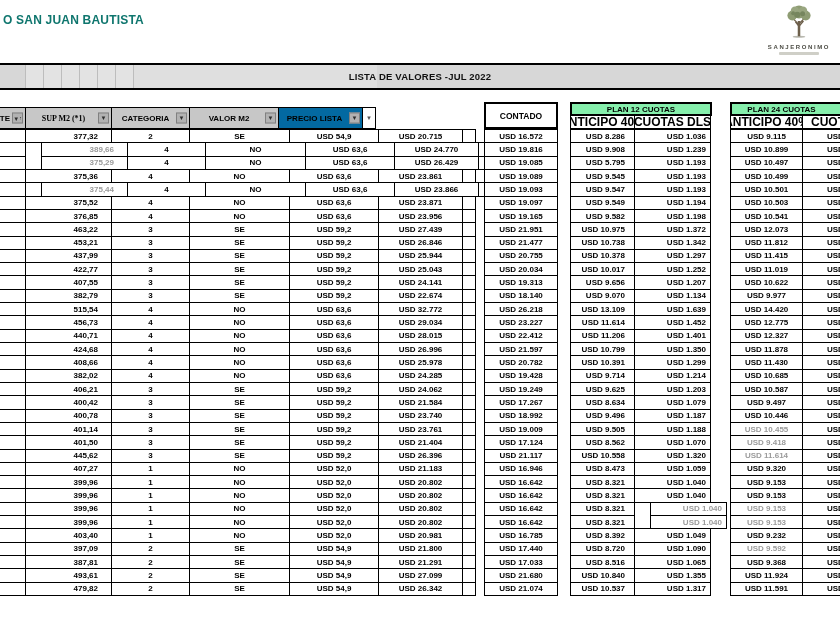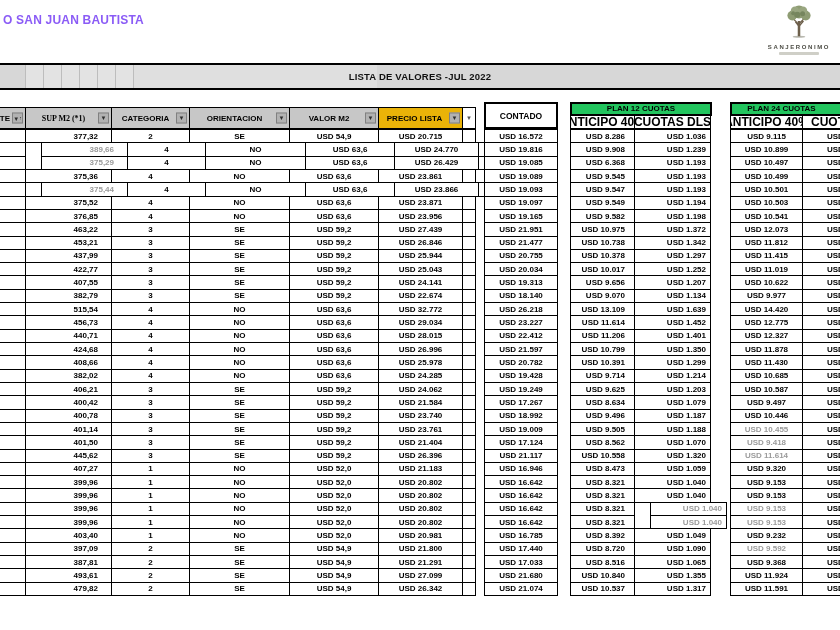--- a/index.html
+++ b/index.html
@@ -3,21 +3,21 @@
 <meta charset="utf-8">
 <style>
   html,body{margin:0;padding:0;}
   body{
     width:840px;height:630px;position:relative;overflow:hidden;
     background:#ffffff;font-family:"Liberation Sans",sans-serif;
   }
   
   #page-title{
     position:absolute;left:3px;top:13px;font-size:12px;font-weight:bold;
-    color:#8b5cf6;letter-spacing:.2px;white-space:nowrap;
+    color:#0f766e;letter-spacing:.2px;white-space:nowrap;
   }
   #logo{position:absolute;left:758px;top:3px;width:82px;text-align:center;}
   #logo .brand{font-size:6px;font-weight:bold;letter-spacing:1.6px;color:#4d4d45;margin-top:1px;}
   #logo .sub-rule{width:40px;height:3px;margin:2px auto 0;background:#cfcfc7;border-radius:1px;}
   
   #banner{
     position:absolute;left:0;top:63px;width:840px;height:23px;
     background:#d7d7d7;border-top:2px solid #000;border-bottom:2px solid #000;
     display:flex;align-items:center;justify-content:center;
   }
@@ -40,31 +40,31 @@
     font-size:6px;line-height:9px;text-align:center;color:#2e2e2e;font-weight:normal;
   }
   .hbtn .up{font-size:5px;vertical-align:1px;}
   #hdrA{left:-60px;top:107px;height:22px;}
   #hdrA .hcell{height:22px;}
   .h-lote{width:86px;justify-content:flex-end;padding-right:15px;}
   .h-sup{width:87px;padding-right:10px;font-family:Liberation Serif, serif;}
   .h-cat{width:79px;padding-right:10px;}
   .h-ori{width:101px;padding-right:10px;}
   .h-valor{width:90px;padding-right:10px;}
-  .h-precio{width:85px;background:#eab308;padding-right:12px;}
+  .h-precio{width:85px;background:#0369a1;padding-right:12px;}
   .h-extra{width:14px;background:#fff;}
   .h-extra .mini-arrow{font-size:6px;color:#555;}
   #hdrB{
     position:absolute;left:484px;top:102px;width:74px;height:27px;background:#fff;
     border:2px solid #000;box-sizing:border-box;display:flex;align-items:center;justify-content:center;
     font-size:8.5px;font-weight:bold;text-align:center;
   }
   .group-hdr{
-    position:absolute;background:#22c55e;border:2px solid #000;box-sizing:border-box;
-    display:flex;justify-content:center;font-size:8px;font-weight:bold;white-space:nowrap;overflow:hidden;
+    position:absolute;background:#86efac;border:2px solid #000;box-sizing:border-box;
+    display:flex;align-items:center;justify-content:center;font-size:8px;font-weight:bold;white-space:nowrap;overflow:hidden;
   }
   #hdrC-group{left:570px;top:102px;width:142px;height:14px;}
   #hdrD-group{left:730px;top:102px;width:155px;height:14px;padding-right:52px;}
   .sub-hrow{position:absolute;top:115px;display:flex;height:14px;}
   #hdrC-sub{left:570px;}
   #hdrD-sub{left:730px;}
   .sub-hcell{
     background:#fff;border:1px solid #000;margin-left:-1px;box-sizing:border-box;height:14px;
     display:flex;align-items:center;justify-content:center;font-size:12px;font-weight:bold;white-space:nowrap;overflow:hidden;
   }
@@ -143,24 +143,20 @@
     <span class="hbtn">▼<span class="up">↑</span></span>
   </div>
   <div class="hcell h-sup">
     <span>SUP M2 (*1)</span>
     <span class="hbtn">▼</span>
   </div>
   <div class="hcell h-cat">
     <span>CATEGORIA</span>
     <span class="hbtn">▼</span>
   </div>
-  <div class="hcell h-ori">
-    <span>ORIENTACION</span>
-    <span class="hbtn">▼</span>
-  </div>
   <div class="hcell h-valor">
     <span>VALOR M2</span>
     <span class="hbtn">▼</span>
   </div>
   <div class="hcell h-precio">
     <span>PRECIO LISTA</span>
     <span class="hbtn">▼</span>
   </div>
   <div class="hcell h-extra">
     <span class="mini-arrow">▼</span>
@@ -614,21 +610,21 @@
 <div id="blockC" class="block">
     <div class="row">
       <div class="cell c-p12a">USD 8.286</div>
       <div class="cell c-p12c">USD 1.036</div>
     </div>
     <div class="row">
       <div class="cell c-p12a">USD 9.908</div>
       <div class="cell c-p12c">USD 1.239</div>
     </div>
     <div class="row">
-      <div class="cell c-p12a">USD 6.368</div>
+      <div class="cell c-p12a">USD 5.795</div>
       <div class="cell c-p12c">USD 1.193</div>
     </div>
     <div class="row">
       <div class="cell c-p12a">USD 9.545</div>
       <div class="cell c-p12c">USD 1.193</div>
     </div>
     <div class="row">
       <div class="cell c-p12a">USD 9.547</div>
       <div class="cell c-p12c">USD 1.193</div>
     </div>

